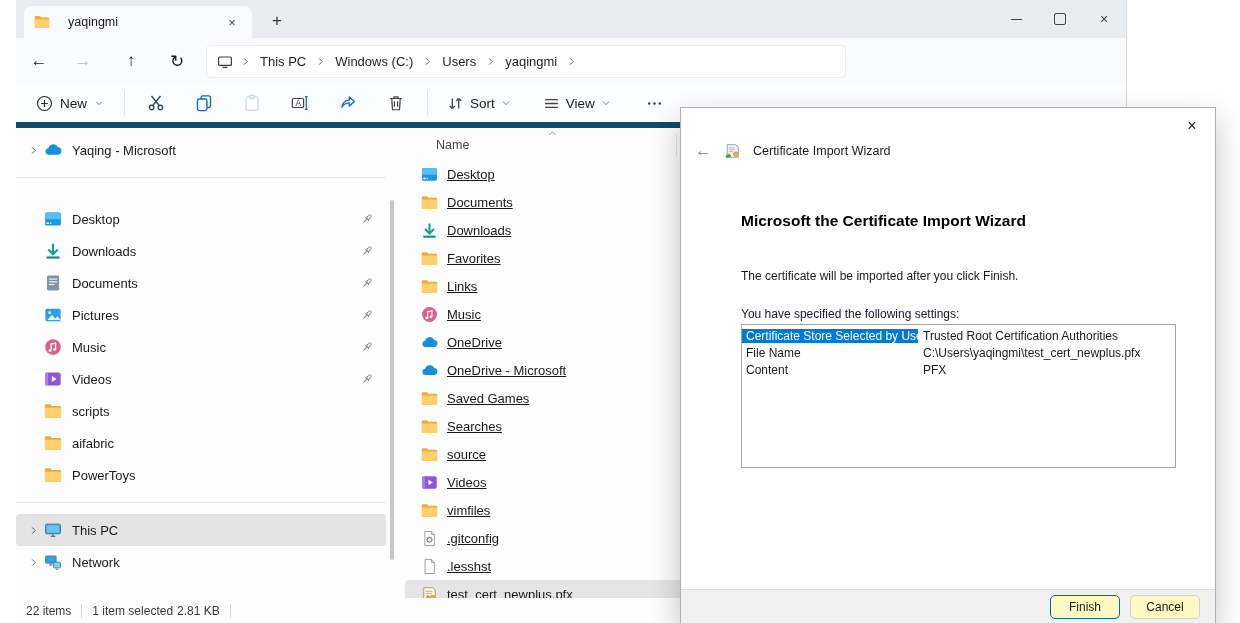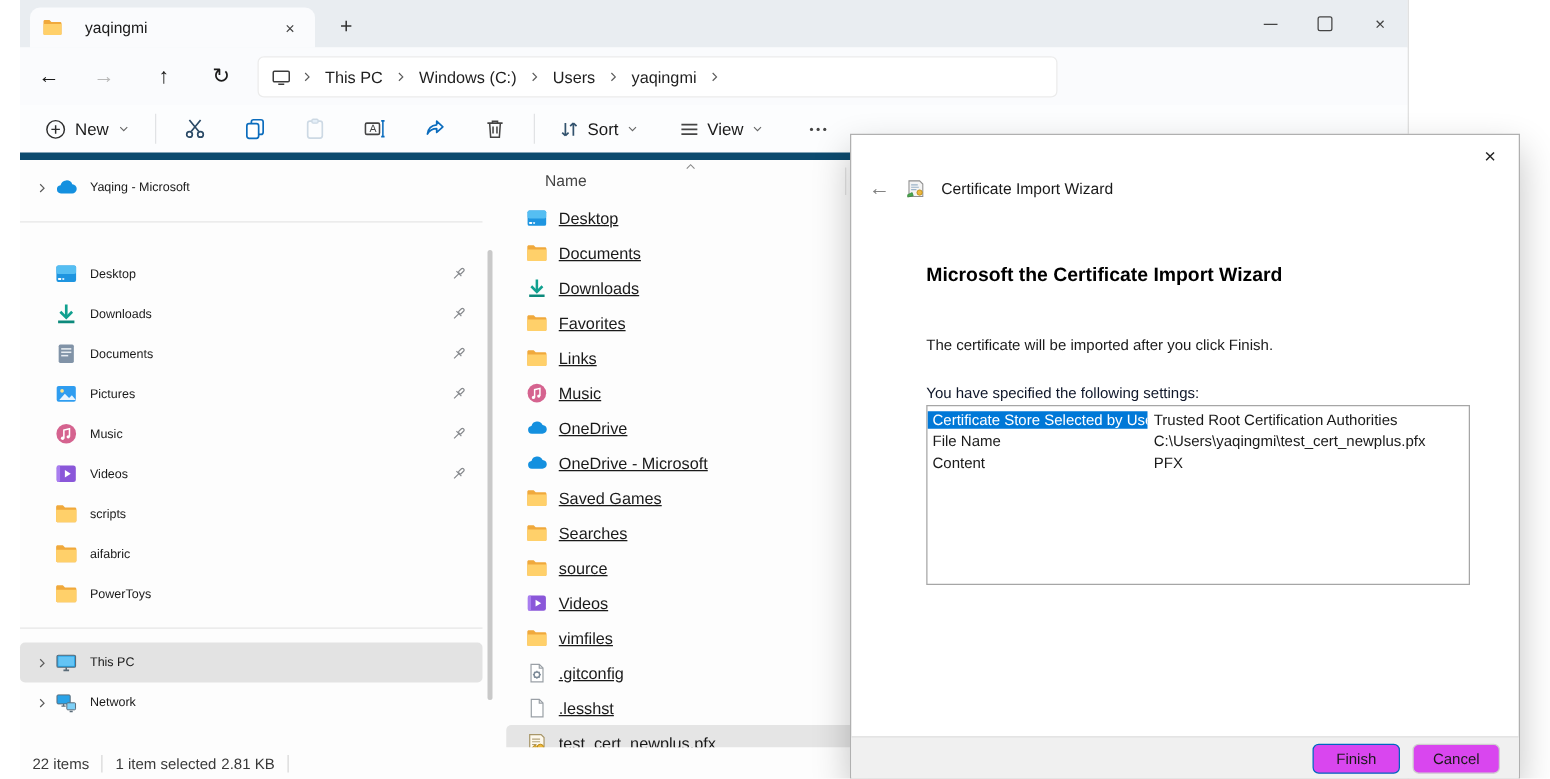--- a/index.html
+++ b/index.html
@@ -44,21 +44,21 @@
   .tbtn.disabled{opacity:.5;}
   .tool-dd{display:flex;align-items:center;gap:6px;padding:6px 9px;border-radius:5px;font-size:13.5px;}
   .chev-small{display:inline-flex;}
   .content{position:absolute;left:0;top:128px;width:100%;height:470px;}
   
   .sidebar{position:absolute;left:0;top:0;width:370px;height:100%;padding-top:6px;box-sizing:border-box;}
   .side-item{height:32px;display:flex;align-items:center;padding:0 8px 0 6px;border-radius:4px;}
   .side-item .chev{width:22px;display:flex;justify-content:center;color:#5c5c5c;}
   .side-item.selected{background:#e3e3e3;}
   .s-icon{width:18px;height:18px;display:inline-flex;margin-right:10px;}
-  .s-label{font-size:10px;flex:1;}
+  .s-label{font-size:13px;flex:1;}
   .pin{width:14px;height:14px;display:inline-flex;margin-right:4px;opacity:.75;}
   .side-div{height:1px;background:#e6e6e6;margin:11px 0;}
   .side-gap{height:14px;}
   .side-scroll{position:absolute;left:374px;top:72px;width:4px;height:360px;background:#c9c9c9;border-radius:2px;}
   
   .filearea{position:absolute;left:385px;top:0;width:300px;height:100%;overflow:hidden;text-decoration:underline;}
   .flh{position:relative;height:32px;}
   .flh-name{position:absolute;left:35px;top:10px;font-size:12.5px;color:#444;}
   .flh-caret{position:absolute;left:146px;top:0px;}
   .flh-div{position:absolute;left:275px;top:6px;width:1px;height:22px;background:#e4e4e4;}
@@ -86,21 +86,21 @@
   .dlg-settings-label{position:absolute;left:60px;top:199px;font-size:12px;color:#0f172a;}
   .dlg-table{position:absolute;left:60px;top:216px;width:435px;height:144px;border:1px solid #a6a6a6;
              background:#fff;box-sizing:border-box;padding-top:2px;overflow:hidden;}
   .set-row{display:flex;height:17px;align-items:center;font-size:12px;}
   .set-key{width:176px;padding-left:4px;box-sizing:border-box;white-space:nowrap;overflow:hidden;}
   .set-key.sel{background:#0078d7;color:#fff;}
   .set-val{padding-left:5px;white-space:nowrap;}
   .dlg-footer{position:absolute;left:0;top:481px;width:100%;height:35px;background:#f0f0f0;
               border-top:1px solid #dfdfdf;display:flex;align-items:center;justify-content:flex-end;
               gap:10px;padding-right:15px;box-sizing:border-box;}
-  .dlg-btn{height:24px;min-width:70px;border-radius:5px;background:#d946ef;font-size:12px;
+  .dlg-btn{height:24px;min-width:70px;border-radius:5px;background:#fef9c3;font-size:12px;
            display:flex;align-items:center;justify-content:center;box-sizing:border-box;}
   .dlg-btn.primary{border:1.5px solid #0067c0;}
   .dlg-btn.normal{border:1px solid #cfcfcf;}
   svg{display:block;}
 </style>
 </head>
 <body>
 
 <div class="stage">
 

